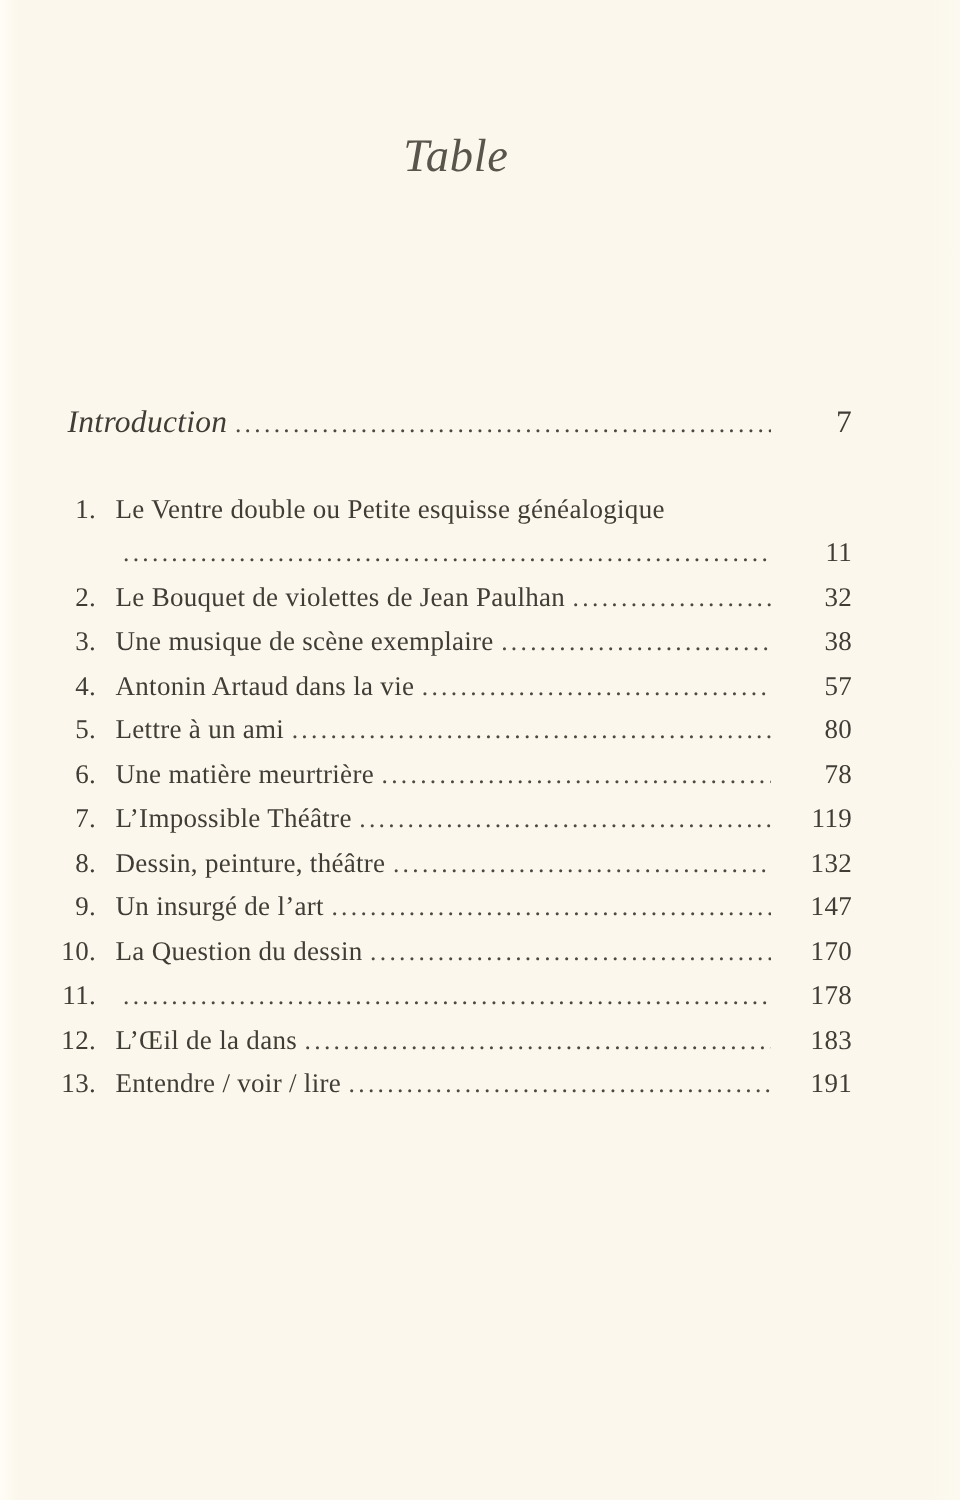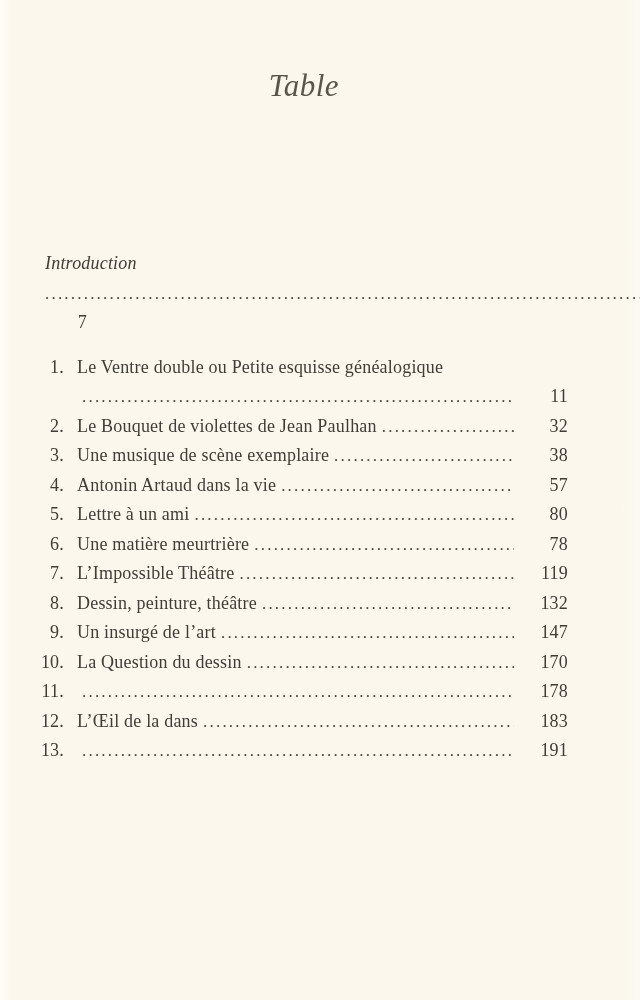--- a/index.html
+++ b/index.html
@@ -10,21 +10,21 @@
     width: 640px;
     height: 1000px;
     background: linear-gradient(to right, #fffdf6 0px, #fbf7ec 12px, #fbf7ec 620px, #fcf9f0 640px);
     font-family: "Liberation Serif", serif;
     overflow: hidden;
   }
   .page-wrap {
     box-sizing: border-box;
     width: 640px;
     height: 1000px;
-    padding: 66px 72px 0 40px;
+    padding: 84px 72px 0 40px;
   }
   h1.title {
     margin: 0;
     font-family: "Liberation Serif", serif;
     font-style: italic;
     font-weight: normal;
     font-size: 31px;
     line-height: 40px;
     letter-spacing: 0.5px;
     text-align: center;
@@ -66,23 +66,22 @@
     color: #4c4942;
   }
   .toc-row .page {
     flex: none;
     width: 42px;
     text-align: right;
   }
   
   .toc-row.intro {
     font-style: italic;
-    font-size: 18px;
-    margin-bottom: 15px;
-    flex-direction: column;
+    font-size: 21px;
+    margin-bottom: 27px;
   }
   .toc-row.intro .num {
     width: 5px;
     margin-right: 0;
   }
   .toc-row.intro .page {
     font-style: normal;
   }
 </style>
 </head>
@@ -181,17 +180,18 @@
 
   <div class="toc-row">
     <span class="num">12.</span>
     <span class="text">L’Œil de la dans</span>
     <span class="leader"></span>
     <span class="page">183</span>
   </div>
 
   <div class="toc-row">
     <span class="num">13.</span>
+    <span class="text">Entendre / voir / lire</span>
     <span class="leader"></span>
     <span class="page">191</span>
   </div>
 </div>
 </div>
 
 </body></html>

